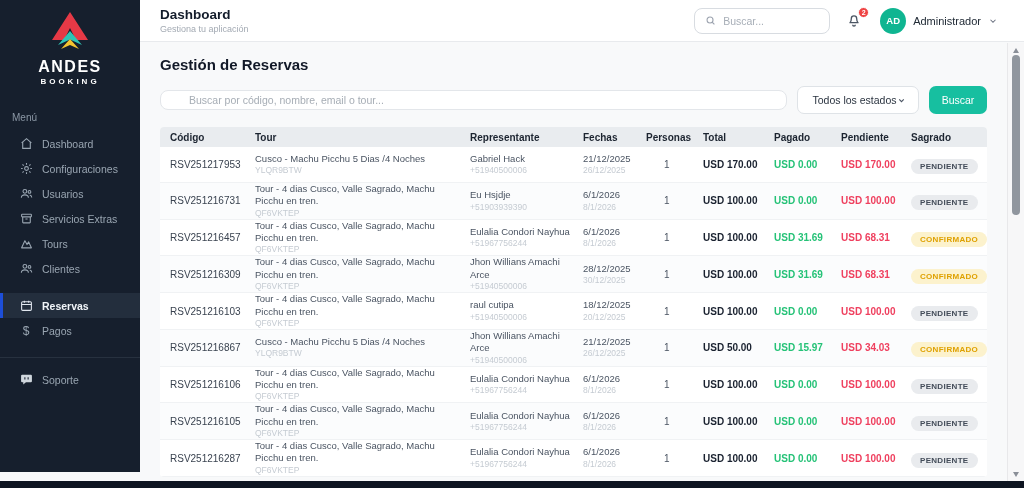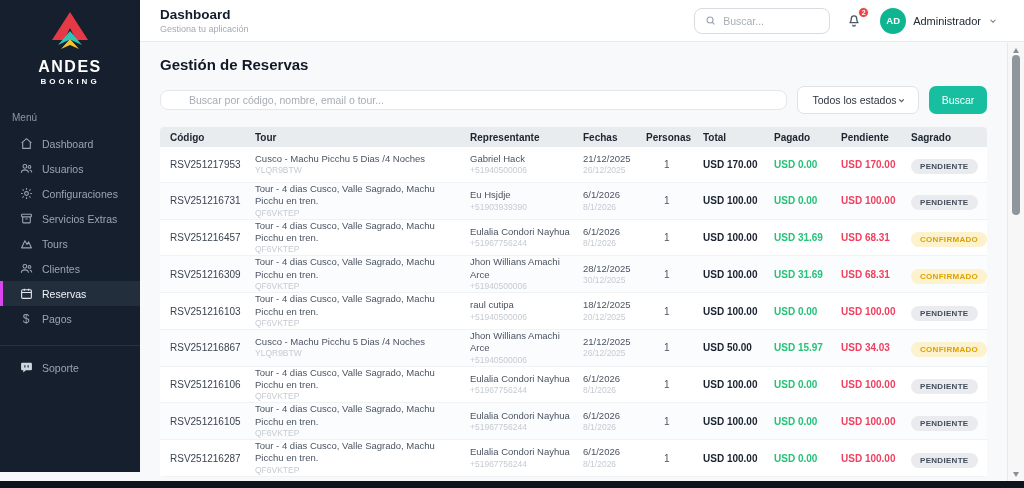--- a/index.html
+++ b/index.html
@@ -8,21 +8,21 @@
   .app { position:relative; width:1024px; height:488px; overflow:hidden; background:#f8f9fa; }
 
   
   .sidebar { position:absolute; left:0; top:0; bottom:16px; width:140px; background:#161f2d; z-index:3; }
   .logo-block { padding-top:12px; text-align:center; }
   .brand-title { color:#fff; font-weight:bold; font-size:16px; letter-spacing:1.5px; margin-top:2px; }
   .brand-subtitle { color:#fff; font-weight:bold; font-size:8px; letter-spacing:3px; margin-top:1px; }
   .menu-label { color:#8b97a5; font-size:10px; padding:26px 0 8px 12px; }
   .side-item { display:flex; align-items:center; gap:9px; height:25px; padding-left:16px; color:#9aa6b2; font-size:10.5px; cursor:pointer; border-left:3px solid transparent; }
   .side-item .si-icon { width:14px; height:14px; display:flex; align-items:center; justify-content:center; color:#9aa6b2; }
-  .side-item.active { background:#232e3d; border-left:3px solid #d946ef; color:#f1f5f9; font-weight:normal; }
+  .side-item.active { background:#232e3d; border-left:3px solid #1d4ed8; color:#f1f5f9; font-weight:bold;margin-top:12px; }
   .side-item.active .si-icon { color:#e2e8f0; }
   .side-item svg { width:13px; height:13px; }
   .dollar-glyph { font-size:12px; line-height:1; }
   .side-divider { border-top:1px solid #27313f; margin:14px 0 0 0; }
   .support-item { margin-top:9px; }
   .support-item .si-icon { color:#cfd6dd; }
 
   
   .topbar { position:absolute; left:140px; right:0; top:0; height:42px; background:#ffffff; border-bottom:1px solid #e8eaed; display:flex; align-items:center; justify-content:space-between; padding:0 26px 0 20px; z-index:2; }
   .tb-title { font-size:13.5px; font-weight:bold; color:#131c2b; }
@@ -102,36 +102,36 @@
       <span class="si-icon">
         <svg viewBox="0 0 24 24" fill="none" stroke="currentColor" stroke-width="2">
             <path d="M3 11 L12 3 L21 11 M5 9.5 V21 H19 V9.5"></path>
           </svg>
       </span>
       <span class="si-label">Dashboard</span>
     </div>
     <div class="side-item">
       <span class="si-icon">
         <svg viewBox="0 0 24 24" fill="none" stroke="currentColor" stroke-width="2">
+            <circle cx="12" cy="12" r="3.5"></circle>
+            <path d="M12 2v3M12 19v3M2 12h3M19 12h3M4.6 4.6l2.2 2.2M17.2 17.2l2.2 2.2M19.4 4.6l-2.2 2.2M6.8 17.2l-2.2 2.2"></path>
+          </svg>
+      </span>
+      <span class="si-label">Configuraciones</span>
+    </div>
+    <div class="side-item">
+      <span class="si-icon">
+        <svg viewBox="0 0 24 24" fill="none" stroke="currentColor" stroke-width="2">
             <circle cx="9" cy="8" r="3.5"></circle>
             <path d="M2.5 20c0-3.6 3-5.5 6.5-5.5s6.5 1.9 6.5 5.5"></path>
             <circle cx="17.5" cy="9" r="2.5"></circle>
             <path d="M18 14.6c2.3.5 3.7 2.2 3.7 4.6"></path>
           </svg>
       </span>
       <span class="si-label">Usuarios</span>
-    </div>
-    <div class="side-item">
-      <span class="si-icon">
-        <svg viewBox="0 0 24 24" fill="none" stroke="currentColor" stroke-width="2">
-            <circle cx="12" cy="12" r="3.5"></circle>
-            <path d="M12 2v3M12 19v3M2 12h3M19 12h3M4.6 4.6l2.2 2.2M17.2 17.2l2.2 2.2M19.4 4.6l-2.2 2.2M6.8 17.2l-2.2 2.2"></path>
-          </svg>
-      </span>
-      <span class="si-label">Configuraciones</span>
     </div>
     <div class="side-item">
       <span class="si-icon">
         <svg viewBox="0 0 24 24" fill="none" stroke="currentColor" stroke-width="2">
             <rect x="3" y="4" width="18" height="5" rx="1"></rect>
             <path d="M5 9v10a1 1 0 0 0 1 1h12a1 1 0 0 0 1-1V9M10 13h4"></path>
           </svg>
       </span>
       <span class="si-label">Servicios Extras</span>
     </div>

